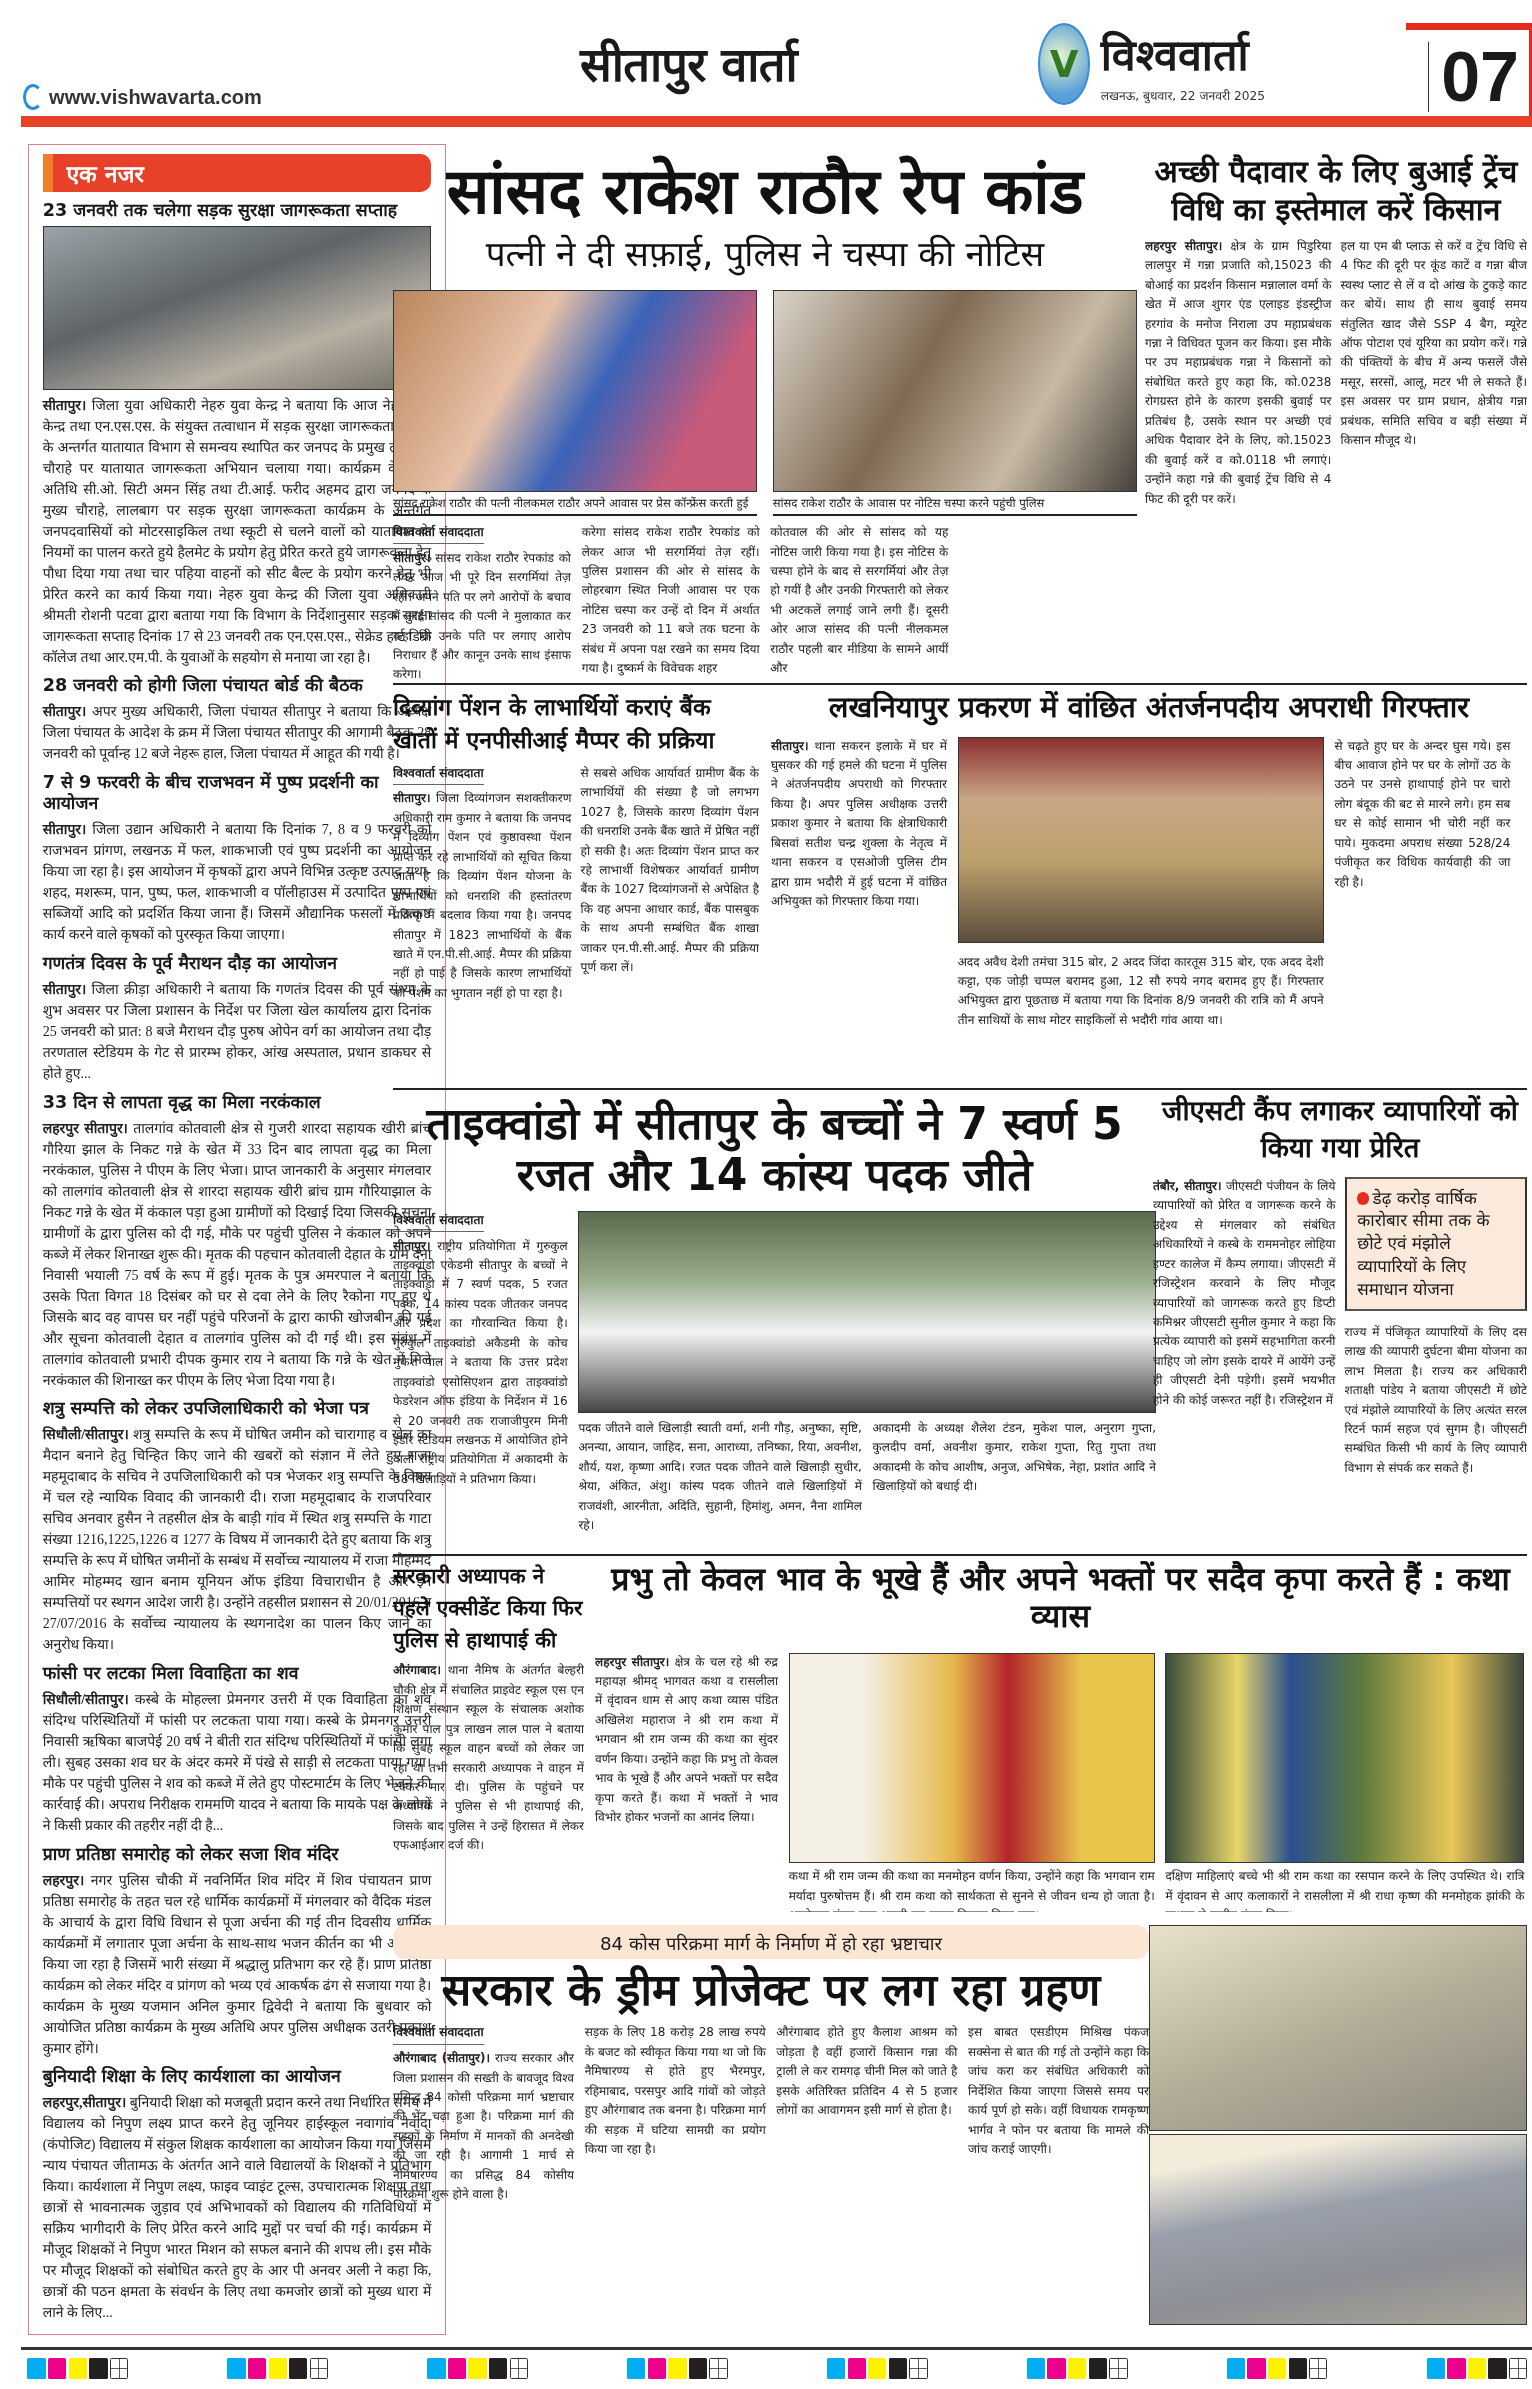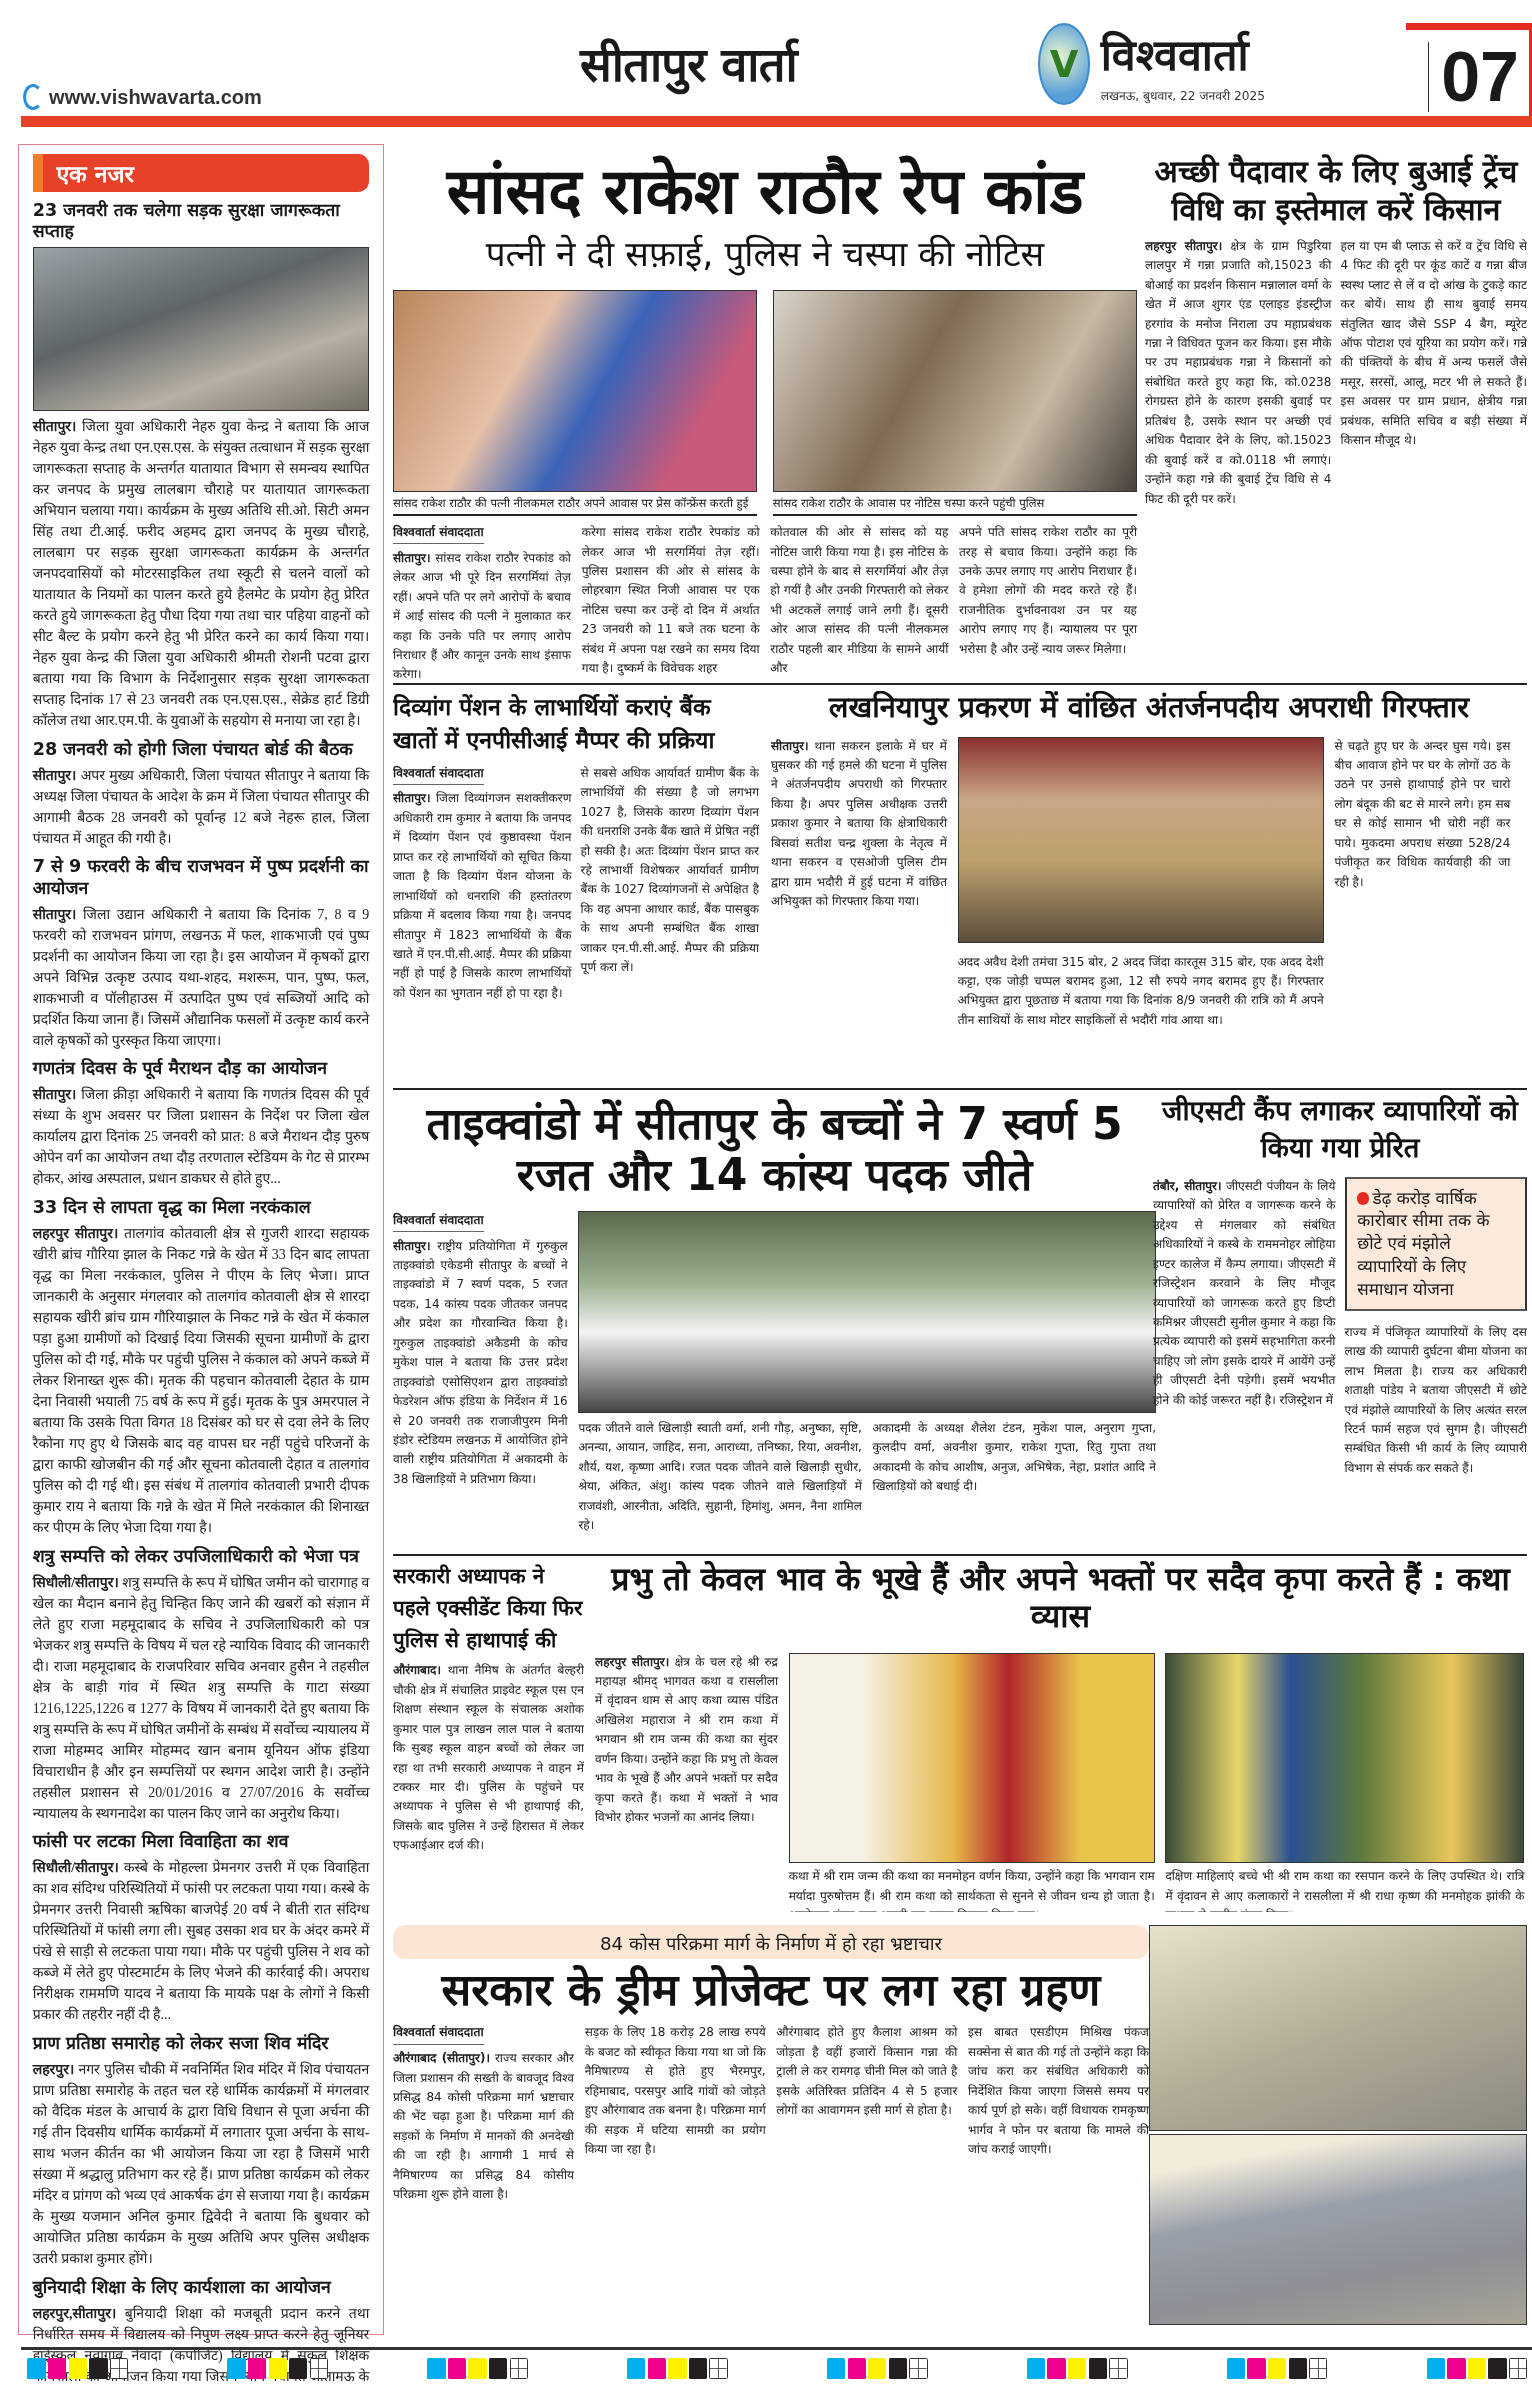--- a/index.html
+++ b/index.html
@@ -9,21 +9,21 @@
   .site-url { left: 23px; top: 84px; font-family: "Liberation Sans", sans-serif; font-size: 20px; font-weight: bold; color: #333; display: flex; align-items: center; gap: 6.1px; }
   .ie-icon { width: 20px; height: 26px; border-radius: 50%; border: 3.8px solid #2a8fd8; border-right-color: transparent; display: inline-block; }
   .section-title { left: 580px; top: 30.5px; font-size: 47px; font-weight: bold; letter-spacing: -0.8px; }
   .brand { left: 1038px; top: 23px; display: flex; gap: 10.7px; align-items: center; }
   .brand-logo { width: 52px; height: 82px; border-radius: 50%; background: radial-gradient(circle at 40% 40%, #e9f5d0, #5aa0d8 70%); border: 2.3px solid #3d8bd0; display: flex; align-items: center; justify-content: center; font-weight: bold; font-size: 37px; color: #2f7a22; }
   .brand-name { font-size: 43px; font-weight: bold; }
   .brand-date { font-size: 12.2px; color: #333; margin-top: 3.1px; }
   .page-no-box { left: 1406px; top: 23px; width: 127px; height: 103px; border-top: 7.6px solid #e52b1f; border-right: 4.6px solid #e52b1f; }
   .page-no { left: 1428px; top: 42px; font-size: 70px; font-weight: bold; font-family: "Liberation Sans", sans-serif; border-left: 1.5px solid #333; padding-left: 12.2px; line-height: 1; }
   .red-rule { left: 21.4px; top: 116px; width: 1512px; height: 10.7px; background: #e8412a; }
-  .left-col { left: 18px; top: 144px; width: 366px; height: 2191px; border: 1.5px solid #d9818d; padding: 9.2px 13.7px; }
+  .left-col { left: 28px; top: 144px; width: 418px; height: 2191px; border: 1.5px solid #d9818d; padding: 9.2px 13.7px; }
   .ek-nazar { background: #e8412a; border-left: 10.7px solid #f07d2a; border-radius: 0 10.7px 10.7px 0; color: #fff; font-size: 23px; font-weight: bold; padding: 3.1px 13.7px; margin-bottom: 7.6px; }
   .lc-head { font-size: 17.6px; font-weight: bold; line-height: 1.22; margin: 7.6px 0 4.6px; }
   .lc-body { font-size: 14px; line-height: 1.5; text-align: justify; color: #222; font-family: Liberation Serif, serif; }
   .lc-body b { font-weight: bold; }
   .photo { background: linear-gradient(160deg, #9aa3a7, #5e6468 40%, #b7b0a3 70%, #726e64); border: 0.8px solid #333; }
   .main-head { font-weight: bold; text-align: center; line-height: 1.15; color: #111; }
   .sub-head { text-align: center; line-height: 1.2; color: #111; }
   .byline { font-size: 12.2px; font-weight: bold; border-bottom: 1.5px solid #666; padding-bottom: 3.1px; margin-bottom: 4.6px; display: inline-block; }
   .col-text { font-size: 12px; line-height: 1.62; text-align: justify; color: #222; }
   .caption { font-size: 11.5px; border-bottom: 2.3px solid #222; padding: 3.1px 0; }
@@ -112,21 +112,20 @@
       <div class="caption">सांसद राकेश राठौर के आवास पर नोटिस चस्पा करने पहुंची पुलिस</div>
     </div>
   </div>
   <div style="display:grid;grid-template-columns:repeat(4,1fr);gap:10.7px;margin-top:7.6px;">
     <div>
       <div class="byline">विश्ववार्ता संवाददाता</div>
       <div class="col-text"><b>सीतापुर।</b> <span>सांसद राकेश राठौर रेपकांड को लेकर आज भी पूरे दिन सरगर्मियां तेज़ रहीं। अपने पति पर लगे आरोपों के बचाव में आईं सांसद की पत्नी ने मुलाकात कर कहा कि उनके पति पर लगाए आरोप निराधार हैं और कानून उनके साथ इंसाफ करेगा।</span></div>
     </div>
     <div class="col-text">करेगा सांसद राकेश राठौर रेपकांड को लेकर आज भी सरगर्मियां तेज़ रहीं। पुलिस प्रशासन की ओर से सांसद के लोहरबाग स्थित निजी आवास पर एक नोटिस चस्पा कर उन्हें दो दिन में अर्थात 23 जनवरी को 11 बजे तक घटना के संबंध में अपना पक्ष रखने का समय दिया गया है। दुष्कर्म के विवेचक शहर</div>
     <div class="col-text">कोतवाल की ओर से सांसद को यह नोटिस जारी किया गया है। इस नोटिस के चस्पा होने के बाद से सरगर्मियां और तेज़ हो गयीं है और उनकी गिरफ्तारी को लेकर भी अटकलें लगाई जाने लगी हैं। दूसरी ओर आज सांसद की पत्नी नीलकमल राठौर पहली बार मीडिया के सामने आयीं और</div>
-    <div class="col-text">अपने पति सांसद राकेश राठौर का पूरी तरह से बचाव किया। उन्होंने कहा कि उनके ऊपर लगाए गए आरोप निराधार हैं। वे हमेशा लोगों की मदद करते रहे हैं। राजनीतिक दुर्भावनावश उन पर यह आरोप लगाए गए हैं। न्यायालय पर पूरा भरोसा है और उन्हें न्याय जरूर मिलेगा।</div>
   </div>
 </div>
 
 <div class="abs" style="left:1145px;top:153px;width:382px;height:527px;overflow:hidden;">
   <div class="main-head" style="font-size:30.5px;line-height:1.25;">अच्छी पैदावार के लिए बुआई ट्रेंच विधि का इस्तेमाल करें किसान</div>
   <div style="display:grid;grid-template-columns:1fr 1fr;gap:9.2px;margin-top:7.6px;">
     <div class="col-text"><b>लहरपुर सीतापुर।</b> <span>क्षेत्र के ग्राम पिडुरिया लालपुर में गन्ना प्रजाति को,15023 की बोआई का प्रदर्शन किसान मन्नालाल वर्मा के खेत में आज शुगर एंड एलाइड इंडस्ट्रीज हरगांव के मनोज निराला उप महाप्रबंधक गन्ना ने विधिवत पूजन कर किया। इस मौके पर उप महाप्रबंधक गन्ना ने किसानों को संबोधित करते हुए कहा कि, को.0238 रोगग्रस्त होने के कारण इसकी बुवाई पर प्रतिबंध है, उसके स्थान पर अच्छी एवं अधिक पैदावार देने के लिए, को.15023 की बुवाई करें व को.0118 भी लगाएं। उन्होंने कहा गन्ने की बुवाई ट्रेंच विधि से 4 फिट की दूरी पर करें।</span></div>
     <div class="col-text">हल या एम बी प्लाऊ से करें व ट्रेंच विधि से 4 फिट की दूरी पर कूंड काटें व गन्ना बीज स्वस्थ प्लाट से लें व दो आंख के टुकड़े काट कर बोयें। साथ ही साथ बुवाई समय संतुलित खाद जैसे SSP 4 बैग, म्यूरेट ऑफ पोटाश एवं यूरिया का प्रयोग करें। गन्ने की पंक्तियों के बीच में अन्य फसलें जैसे मसूर, सरसों, आलू, मटर भी ले सकते हैं। इस अवसर पर ग्राम प्रधान, क्षेत्रीय गन्ना प्रबंधक, समिति सचिव व बड़ी संख्या में किसान मौजूद थे।</div>
   </div>
 </div>

